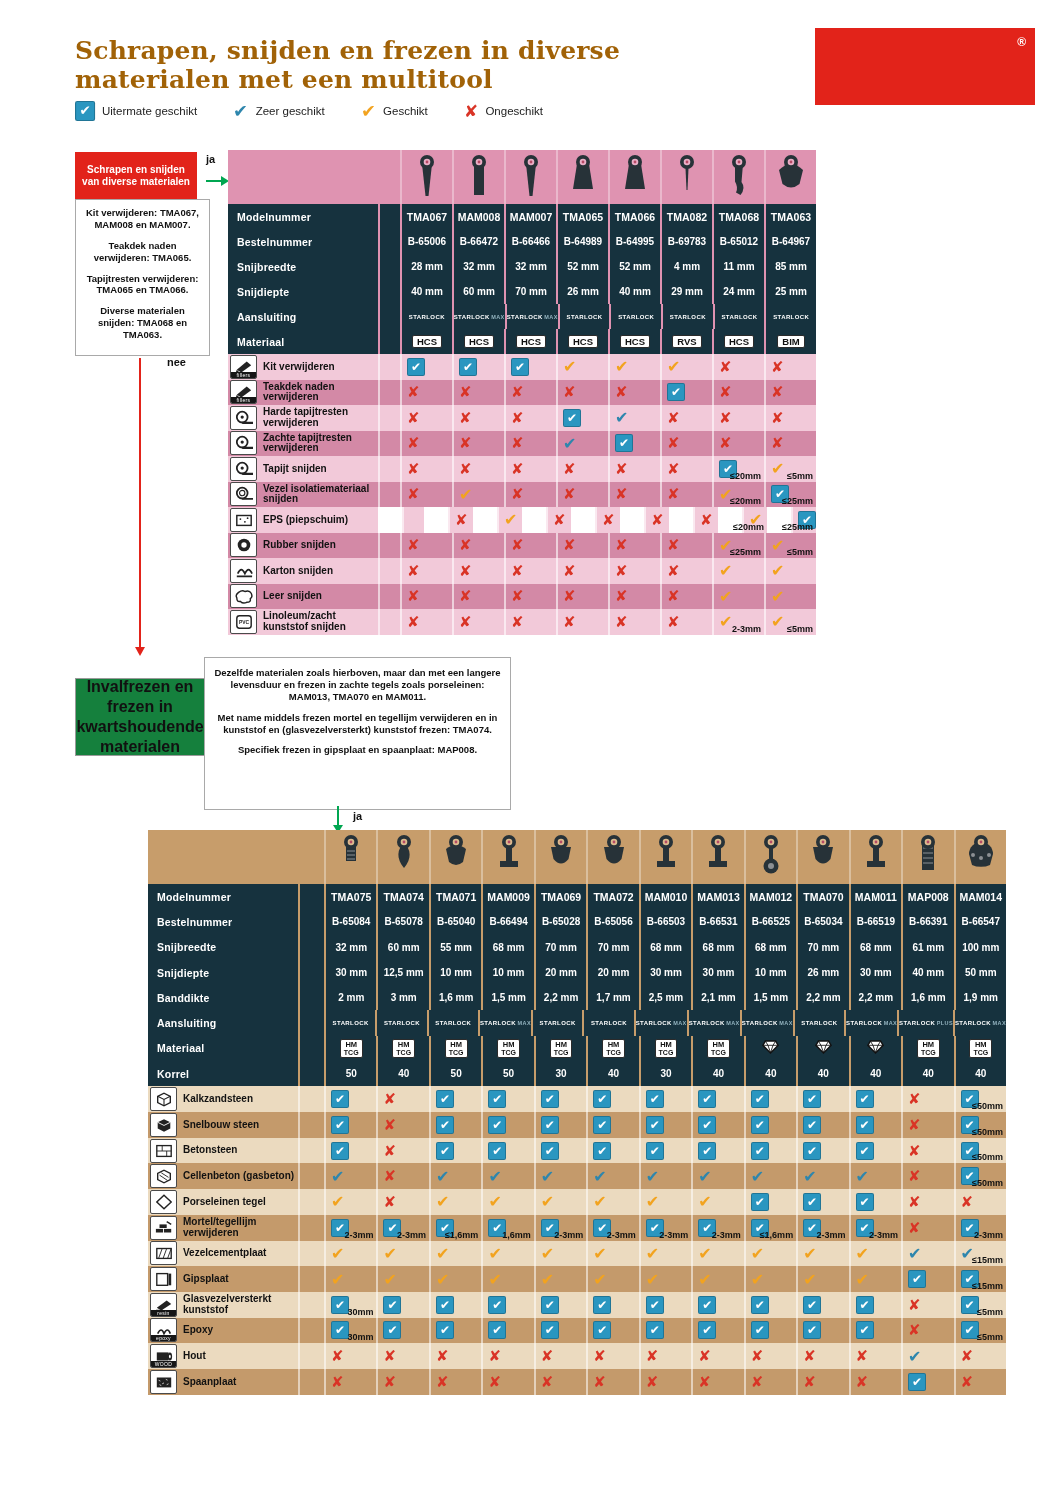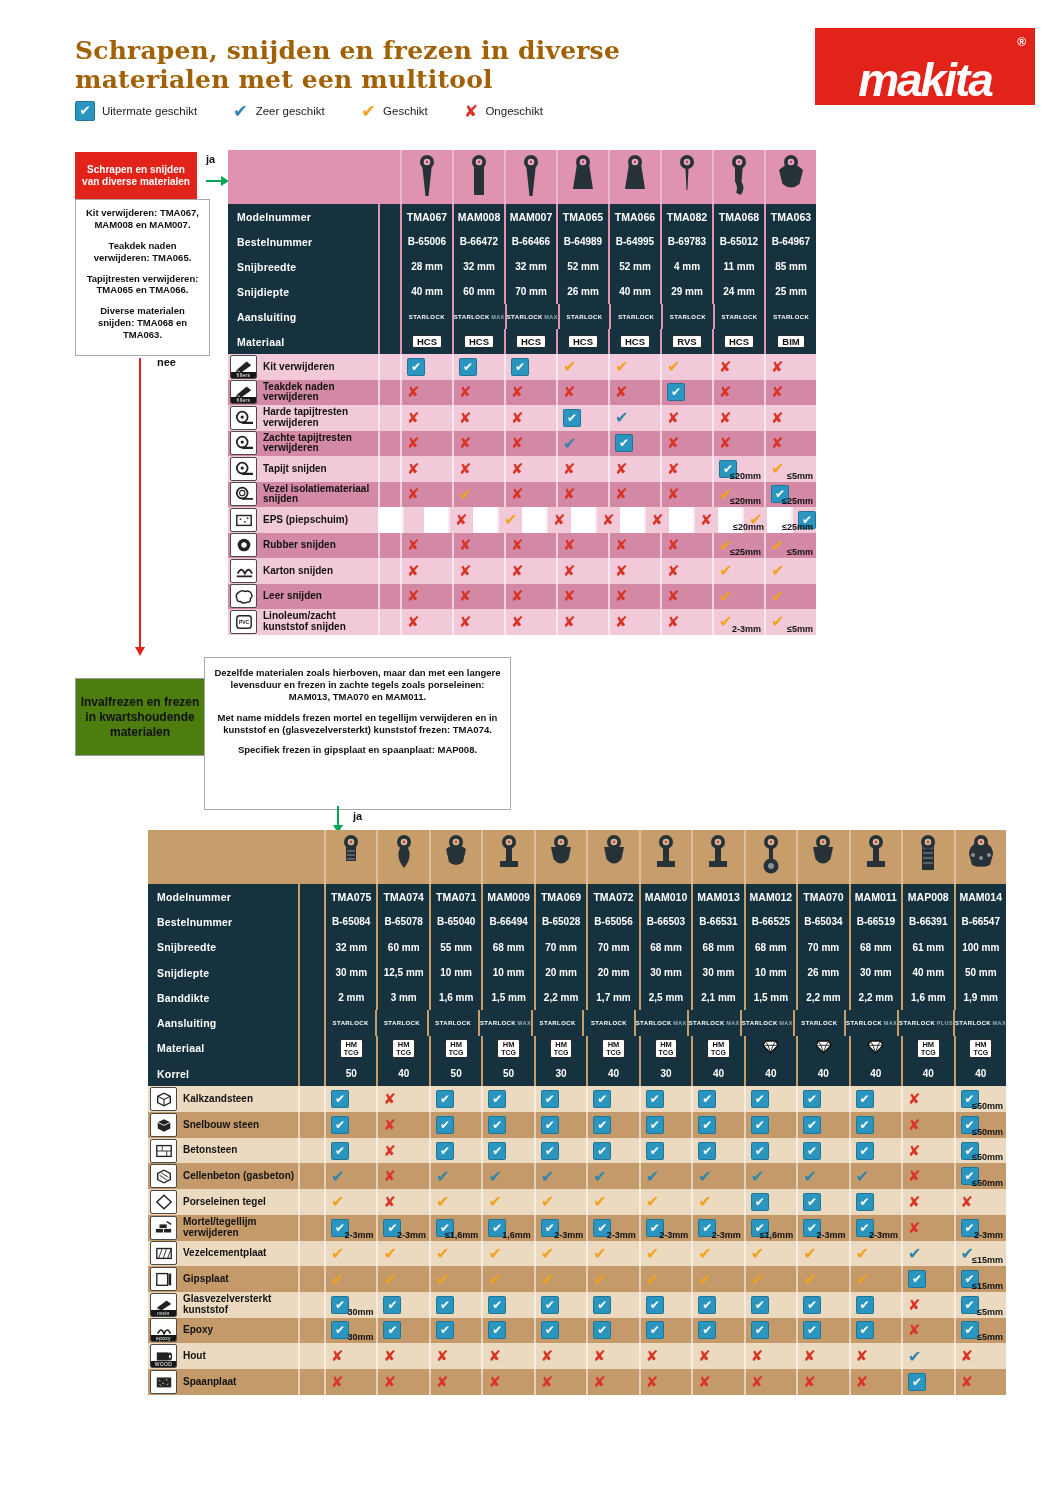--- a/index.html
+++ b/index.html
@@ -22,22 +22,22 @@
   .mk-G{color:#f2a31f;font-size:16px;font-weight:bold;}
   .mk-X{color:#d93426;font-size:15px;font-weight:bold;}
   .lg{transform:scale(1.12);transform-origin:left center;}
   
   .redbox{position:absolute;background:#e2231a;color:#fff;font-weight:bold;font-size:10px;
           display:flex;align-items:center;justify-content:center;text-align:center;line-height:1.2;padding:4px;}
   .whitebox{position:absolute;background:#fff;border:1px solid #a9a9a9;color:#111;font-weight:bold;
           font-size:9.5px;text-align:center;line-height:1.25;padding:7px 5px;box-sizing:border-box;}
   .whitebox p{margin:0 0 9px 0;}
   .whitebox p:last-child{margin-bottom:0;}
-  .graybox{position:absolute;background:#4d7c0f;border:1.5px solid #9a9a9a;color:#111;font-weight:bold;
-          font-size:12px;display:flex;align-items:center;justify-content:center;text-align:center;
+  .graybox{position:absolute;background:#15803d;border:1.5px solid #9a9a9a;color:#111;font-weight:bold;
+          font-size:16px;display:flex;align-items:center;justify-content:center;text-align:center;
           line-height:1.25;padding:4px;box-sizing:border-box;}
   .flowlab{position:absolute;font-weight:bold;font-size:11px;color:#111;}
   .arrow-right{position:absolute;height:0;border-top:2.5px solid #00a651;}
   .arrow-right:after{content:"";position:absolute;right:-7px;top:-6px;border-left:8px solid #00a651;
           border-top:5px solid transparent;border-bottom:5px solid transparent;}
   .arrow-down-green{position:absolute;width:0;border-left:2.5px solid #00a651;}
   .arrow-down-green:after{content:"";position:absolute;left:-6px;bottom:-7px;border-top:8px solid #00a651;
           border-left:5px solid transparent;border-right:5px solid transparent;}
   .red-line{position:absolute;width:0;border-left:2px solid #e2231a;}
   .red-line:after{content:"";position:absolute;left:-6px;bottom:-8px;border-top:9px solid #e2231a;
@@ -79,21 +79,20 @@
   .mcell{padding-left:5px;}
   .note{position:absolute;right:3px;bottom:1px;font-size:9px;font-weight:bold;color:#101010;white-space:nowrap;}
 </style>
 </head>
 <body>
 
 <div id="page">
 
   <div class="title">Schrapen, snijden en frezen in diverse materialen met een multitool</div>
   <div class="logo">
-    <div class="word">makita</div>
     <div class="reg">®</div>
   </div>
 
   <div class="legend">
     <div class="leg-item">
       <span class="mk mk-U lg">✔</span>
       <span>Uitermate geschikt</span>
     </div>
     <div class="leg-item">
       <span class="mk mk-Z lg">✔</span>
@@ -111,21 +110,21 @@
 
   <div class="redbox" style="left:75px;top:152px;width:122px;height:47px;box-sizing:border-box;">Schrapen en snijden van diverse materialen</div>
   <div class="flowlab" style="left:206px;top:153px;">ja</div>
   <div class="arrow-right" style="left:206px;top:180px;width:16px;"></div>
   <div class="whitebox" style="left:75px;top:199px;width:135px;height:157px;">
     <p>Kit verwijderen: TMA067, MAM008 en MAM007.</p>
     <p>Teakdek naden verwijderen: TMA065.</p>
     <p>Tapijtresten verwijderen: TMA065 en TMA066.</p>
     <p>Diverse materialen snijden: TMA068 en TMA063.</p>
   </div>
-  <div class="flowlab" style="left:157px;top:356px;">nee</div>
+  <div class="flowlab" style="left:167px;top:356px;">nee</div>
   <div class="red-line" style="left:139px;top:358px;height:290px;"></div>
 
   <div class="graybox" style="left:75px;top:678px;width:130px;height:78px;">Invalfrezen en frezen in kwartshoudende materialen</div>
   <div class="whitebox" style="left:204px;top:657px;width:307px;height:153px;padding-top:9px;">
     <p>Dezelfde materialen zoals hierboven, maar dan met een langere levensduur en frezen in zachte tegels zoals porseleinen: MAM013, TMA070 en MAM011.</p>
     <p>Met name middels frezen mortel en tegellijm verwijderen en in kunststof en (glasvezelversterkt) kunststof frezen: TMA074.</p>
     <p>Specifiek frezen in gipsplaat en spaanplaat: MAP008.</p>
   </div>
   <div class="arrow-down-green" style="left:337px;top:806px;height:20px;"></div>
   <div class="flowlab" style="left:353px;top:810px;">ja</div>

